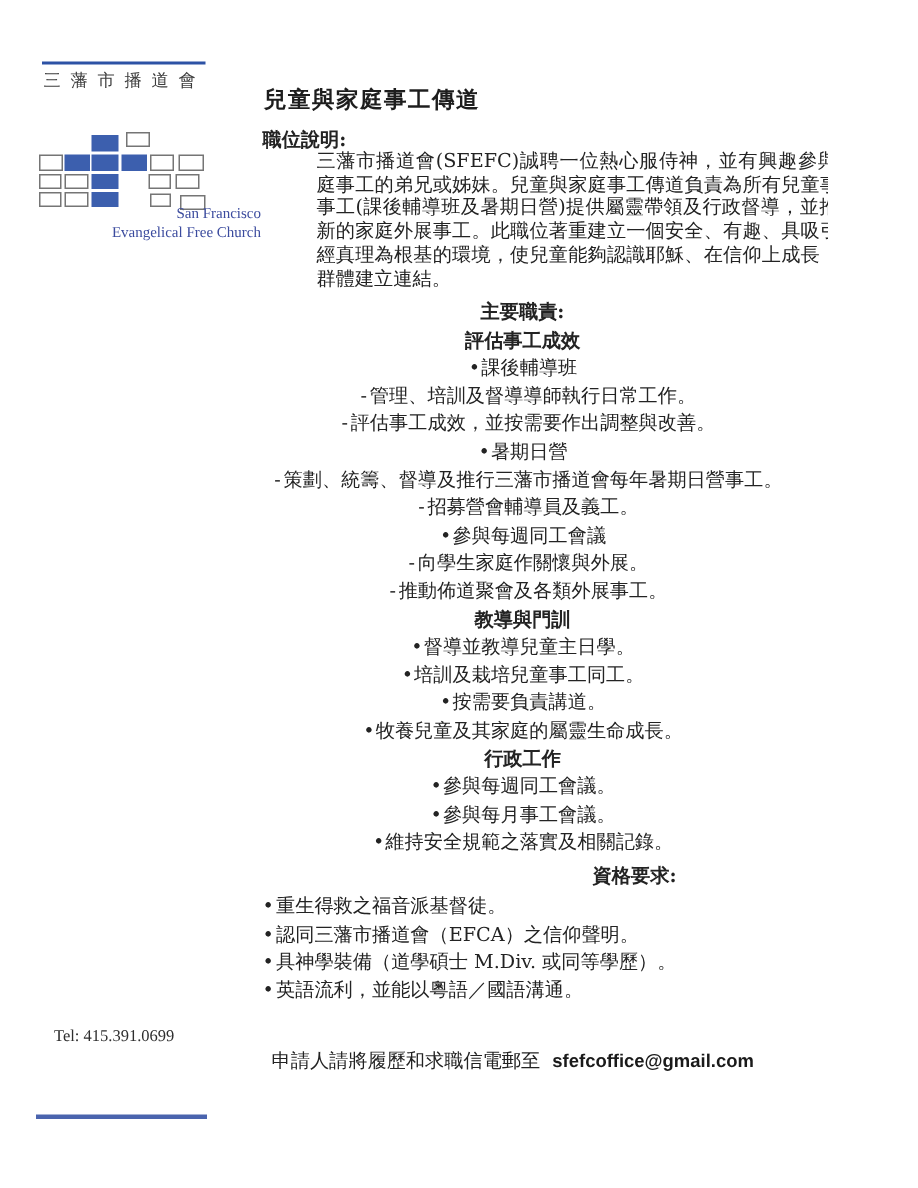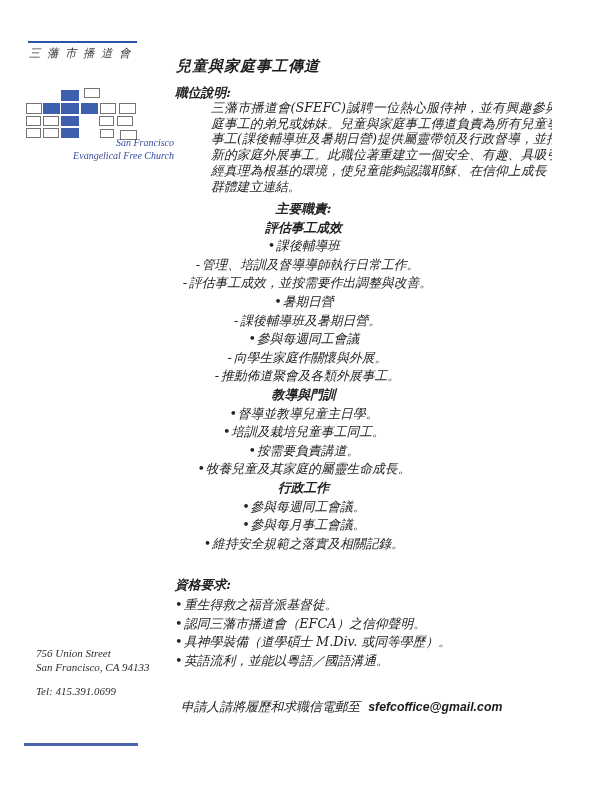--- a/index.html
+++ b/index.html
@@ -1,21 +1,21 @@
 <!DOCTYPE html>
 <html><head>
 <meta charset="utf-8">
 <style>
   html,body { margin:0; padding:0; }
   body {
     width:612px; height:792px; background:#ffffff;
     font-family:"DejaVu Serif", serif; color:#232323;
     -webkit-font-smoothing:antialiased;
   }
-  .page { position:relative; width:552px; height:792px; background:#fff; overflow:hidden;font-style:italic; }
+  .page { position:relative; width:552px; height:792px; background:#fff; overflow:hidden; }
 
   
   .topline   { position:absolute; left:28px; top:41px; width:109px; height:2.2px; background:#2d52a5; }
   .org-zh    { position:absolute; left:29px; top:46px; font-size:11.5px; letter-spacing:6.5px;
                color:#3d3d3d; white-space:nowrap; font-weight:500; }
   .lc        { position:absolute; box-sizing:border-box; }
   .lc.blue   { background:#3c5fae; }
   .lc.out    { background:#ffffff; border:1.3px solid #757575; }
   .org-en    { position:absolute; left:16px; top:137px; width:158px; text-align:right;
                color:#3b4b9e; font-size:10px; line-height:12.5px;
@@ -29,21 +29,21 @@
   
   .title  { position:absolute; left:176px; top:57px; font-size:15px; font-weight:bold;
             letter-spacing:1px; color:#1d1d1d; white-space:nowrap; }
   .jd-h   { position:absolute; left:175px; top:85px; font-size:12.8px; font-weight:bold; }
   .jd-body{ position:absolute; left:175px; top:100px; width:400px; font-size:12.8px;
             line-height:15.7px; text-align:justify;margin-left:36px; }
 
   .resp { position:absolute; left:175px; top:200px; font-size:12.8px;text-align:center; }
   .qual { position:absolute; left:175px; top:574px; font-size:12.8px; }
   .line { height:18.6px; line-height:18.6px; white-space:nowrap; }
-  .qual .hline { height:22px; line-height:22px; }
+  .qual .hline { height:22px; line-height:22px;text-align:right; }
   .bold { font-weight:bold; }
   .li .mk  { display:inline-block; width:9px; }
   .li.sub  { padding-left:6px; }
   .li.sub .mk { width:8px; }
 
   .apply { position:absolute; left:181px; top:699px; font-size:12.8px; white-space:nowrap;text-align:right; }
   .apply .email { font-family:"Liberation Sans", sans-serif; font-weight:bold; font-size:12.3px;
                   color:#1a1a1a; margin-left:4px; }
 </style>
 </head>
@@ -75,41 +75,38 @@
     <div class="lc out" style="left:43px;top:128px;width:16px;height:10px;"></div>
     <div class="lc out" style="left:100px;top:129px;width:14px;height:9px;"></div>
     <div class="lc out" style="left:120px;top:130px;width:17px;height:10px;"></div>
   </div>
 
   <div class="org-en">
     <div>San Francisco</div>
     <div>Evangelical Free Church</div>
   </div>
 
-  <div class="address">
-    <div>756 Union Street</div>
-    <div>San Francisco, CA 94133</div>
-  </div>
   <div class="tel">Tel: 415.391.0699</div>
   <div class="bottomline"></div>
 
   <div class="title">兒童與家庭事工傳道</div>
 
   <div class="jd-h">職位說明:</div>
   <div class="jd-body">三藩市播道會(SFEFC)誠聘一位熱心服侍神，並有興趣參與兒童及家庭事工的弟兄或姊妹。兒童與家庭事工傳道負責為所有兒童事工、外展事工(課後輔導班及暑期日營)提供屬靈帶領及行政督導，並推動及執行新的家庭外展事工。此職位著重建立一個安全、有趣、具吸引力且以聖經真理為根基的環境，使兒童能夠認識耶穌、在信仰上成長，並與教會群體建立連結。</div>
 
   <div class="resp">
     <div class="line bold">主要職責:</div>
 
     <div class="line bold">評估事工成效</div>
     <div class="line li"><span class="mk">•</span><span>課後輔導班</span></div>
     <div class="line li sub"><span class="mk">-</span><span>管理、培訓及督導導師執行日常工作。</span></div>
     <div class="line li sub"><span class="mk">-</span><span>評估事工成效，並按需要作出調整與改善。</span></div>
     <div class="line li"><span class="mk">•</span><span>暑期日營</span></div>
-    <div class="line li sub"><span class="mk">-</span><span>課後輔導班及暑期日營。</span></div>
+    <div class="line li sub"><span class="mk">-</span><span>策劃、統籌、督導及推行三藩市播道會每年暑期日營事工。</span></div>
+    <div class="line li sub"><span class="mk">-</span><span>招募營會輔導員及義工。</span></div>
     <div class="line li"><span class="mk">•</span><span>參與每週同工會議</span></div>
     <div class="line li sub"><span class="mk">-</span><span>向學生家庭作關懷與外展。</span></div>
     <div class="line li sub"><span class="mk">-</span><span>推動佈道聚會及各類外展事工。</span></div>
 
     <div class="line bold">教導與門訓</div>
     <div class="line li"><span class="mk">•</span><span>督導並教導兒童主日學。</span></div>
     <div class="line li"><span class="mk">•</span><span>培訓及栽培兒童事工同工。</span></div>
     <div class="line li"><span class="mk">•</span><span>按需要負責講道。</span></div>
     <div class="line li"><span class="mk">•</span><span>牧養兒童及其家庭的屬靈生命成長。</span></div>
 

